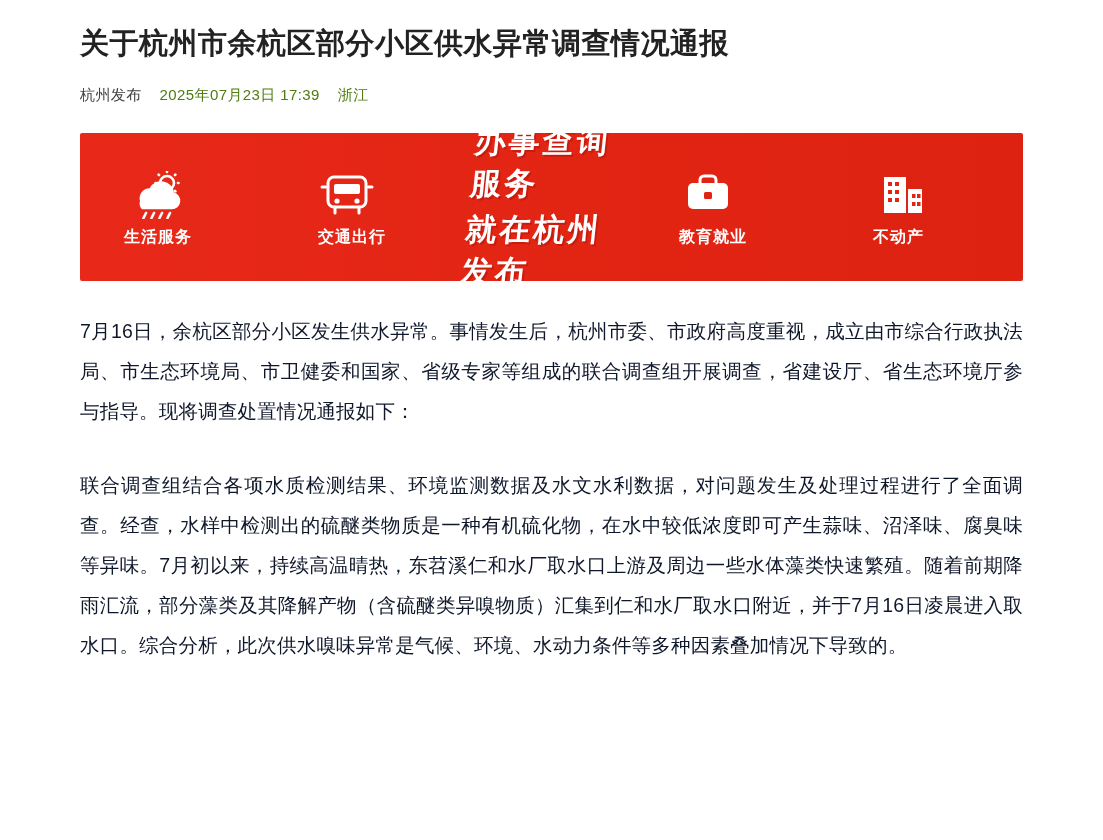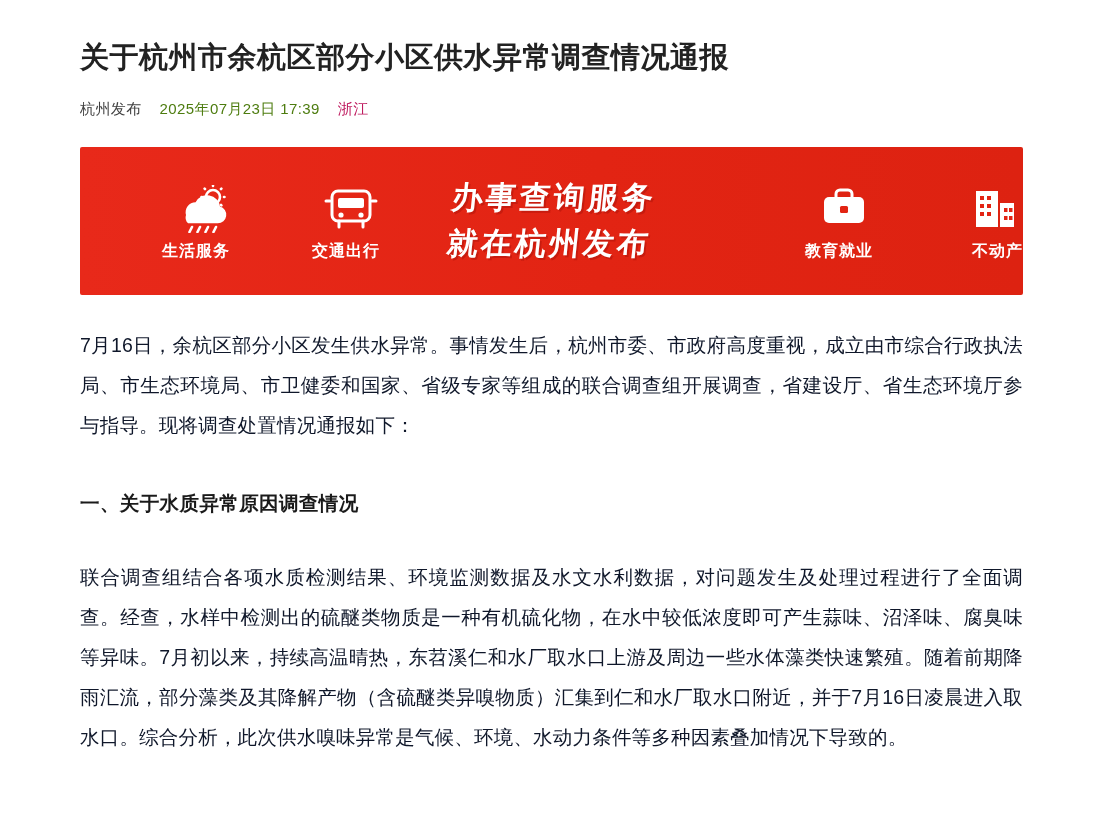--- a/index.html
+++ b/index.html
@@ -19,58 +19,59 @@
   }
   .content {
     padding: 0 80px;
   }
   .article-title {
     font-size: 29px;
     line-height: 42px;
     color: #222222;
     font-weight: 600;
     letter-spacing: 0.5px;
-    padding-top: 36px;
+    padding-top: 22px;
     margin: 0;
   }
   .meta-row {
     display: flex;
     align-items: center;
     gap: 18px;
     margin-top: 22px;
     font-size: 15px;
     color: #9b9b9b;
     letter-spacing: 0.4px;
   }
   .meta-source {
     color: #404040;
   }
   .meta-date { color: #4d7c0f; }
-  .meta-region { color: #be185d; }
+  .meta-region { color: #4d7c0f; }
 
   
   .banner {
     margin-top: 28px;
     height: 148px;
     background: #e62717;
     background: linear-gradient(90deg, #e8291a 0%, #e22413 55%, #dd2211 100%);
     border-radius: 2px;
     display: flex;
     align-items: center;
     position: relative;
     overflow: hidden;
   }
   .banner-item {
     width: 150px;
     display: flex;
     flex-direction: column;
-    align-items: flex-end;
+    align-items: flex-start;
     justify-content: center;
     color: #ffffff;
     gap: 8px;
+    margin-left: 44px;
   }
   .banner-item .ic { height: 52px; display:flex; align-items:flex-end; justify-content:center; }
   .banner-item .lbl {
     font-size: 16px;
     font-weight: 700;
     letter-spacing: 1px;
   }
   .banner-center {
     flex: 1;
     display: flex;
@@ -193,19 +194,18 @@
                 <rect x="44" y="31" width="3.5" height="4"></rect>
             </g>
           </svg>
         </span>
         <span class="lbl">不动产</span>
       </div>
     </div>
 
     <p class="para first">7月16日，余杭区部分小区发生供水异常。事情发生后，杭州市委、市政府高度重视，成立由市综合行政执法局、市生态环境局、市卫健委和国家、省级专家等组成的联合调查组开展调查，省建设厅、省生态环境厅参与指导。现将调查处置情况通报如下：</p>
 
-    <h2 class="section-heading">一、关于水质异常原因调查情况</h2>
 
     <p class="para after-heading">联合调查组结合各项水质检测结果、环境监测数据及水文水利数据，对问题发生及处理过程进行了全面调查。经查，水样中检测出的硫醚类物质是一种有机硫化物，在水中较低浓度即可产生蒜味、沼泽味、腐臭味等异味。7月初以来，持续高温晴热，东苕溪仁和水厂取水口上游及周边一些水体藻类快速繁殖。随着前期降雨汇流，部分藻类及其降解产物（含硫醚类异嗅物质）汇集到仁和水厂取水口附近，并于7月16日凌晨进入取水口。综合分析，此次供水嗅味异常是气候、环境、水动力条件等多种因素叠加情况下导致的。</p>
 
     <div class="bottom-pad"></div>
   </div>
 </div>
 
 </body></html>

